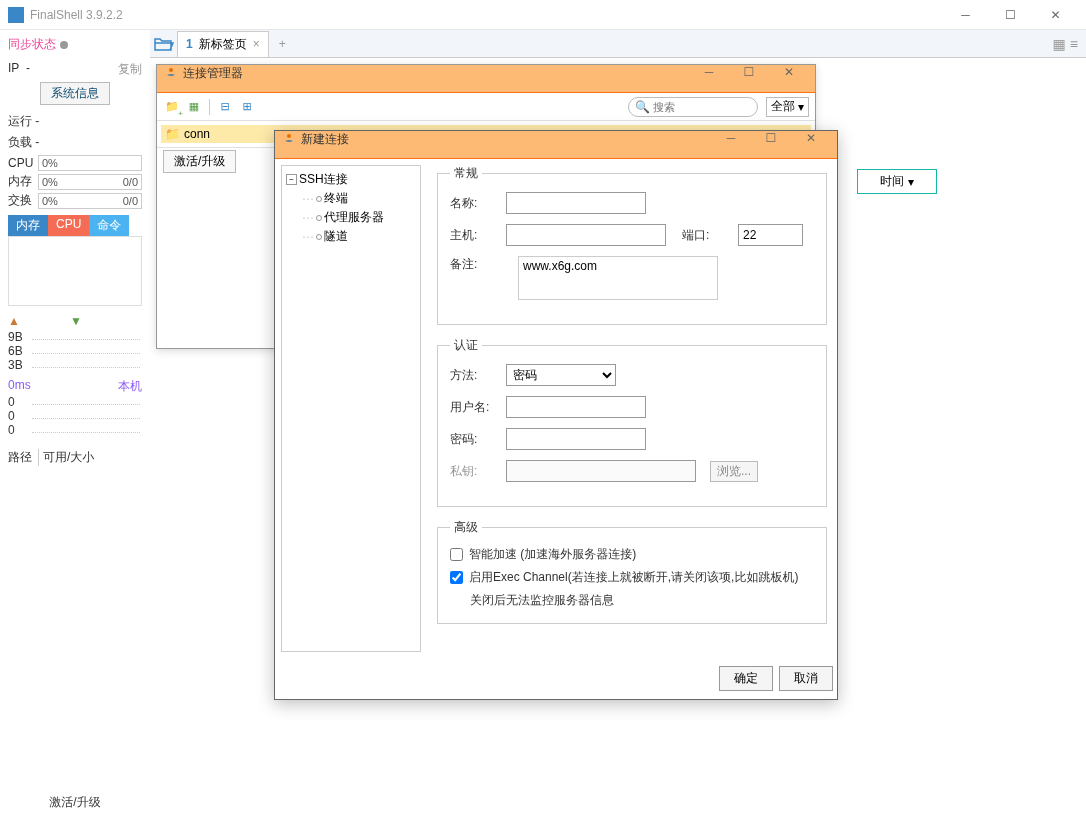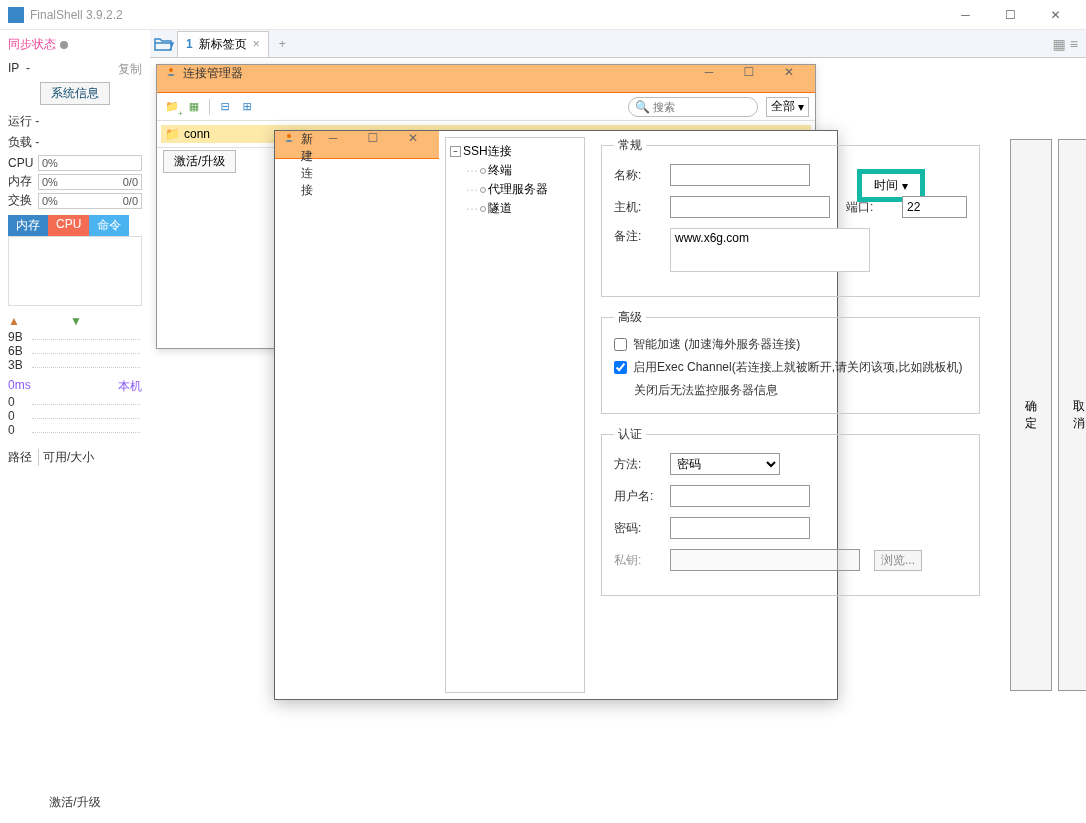--- a/index.html
+++ b/index.html
@@ -71,50 +71,50 @@
     .search-box { margin-left: auto; display: flex; align-items: center; border: 1px solid #bbb; border-radius: 10px; width: 130px; height: 20px; padding: 0 6px; background: #fff; }
     .search-box input { border: none; outline: none; width: 100%; font-size: 11px; background: transparent; }
     .filter-dd { border: 1px solid #bbb; padding: 1px 4px; height: 20px; display: flex; align-items: center; margin-left: 4px; cursor: pointer; font-size: 11px; background:#fff; }
     .conn-body { flex: 1; padding: 4px; }
     .conn-folder { display: flex; align-items: center; gap: 4px; padding: 2px 4px; background: #fde9a8; }
     .conn-folder-icon { color: #d9a74a; }
     .conn-bottom { height: 28px; display: flex; align-items: center; border-top: 1px solid #e0e0e0; }
     .activate-btn { border: 1px solid #bbb; padding: 2px 10px; margin-left: 6px; cursor: pointer; background: #f8f8f8; }
     
     
-    .new-conn-modal { position: absolute; left: 274px; top: 130px; width: 564px; height: 570px; background: #fff; border: 1px solid #666; box-shadow: 0 4px 16px rgba(0,0,0,0.25); display: flex; flex-direction: row; }
+    .new-conn-modal { position: absolute; left: 274px; top: 130px; width: 564px; height: 570px; background: #fff; border: 1px solid #666; box-shadow: 0 4px 16px rgba(0,0,0,0.25); display: flex; flex-direction: column; }
     .nc-body { flex: 1; display: flex; }
     .nc-tree { width: 140px; border: 1px solid #ccc; margin: 6px; padding: 4px; }
     .tree-item { display: flex; align-items: center; gap: 2px; padding: 1px 0; cursor: pointer; }
     .tree-toggle { width: 11px; height: 11px; border: 1px solid #999; display: inline-flex; align-items: center; justify-content: center; font-size: 8px; line-height: 1; }
     .tree-indent { padding-left: 16px; }
     .tree-dot { width: 6px; height: 6px; border: 1px solid #999; border-radius: 50%; display: inline-block; }
     .nc-form { flex: 1; padding: 6px 10px; overflow: hidden; }
     
     fieldset { border: 1px solid #ccc; padding: 10px 12px 14px; margin-bottom: 12px; position: relative; }
     legend { padding: 0 4px; color: #333; }
     .form-row { display: flex; align-items: center; margin-bottom: 10px; gap: 6px; }
     .form-label { width: 50px; color: #333; }
     .form-input { border: 1px solid #999; height: 22px; padding: 0 4px; width: 140px; font-size: 12px; outline: none; }
     .form-input.wide { width: 160px; }
-    .form-textarea { border: 1px solid #ccc; width: 200px; height: 44px; padding: 2px 4px; font-size: 12px; outline: none; resize: none; font-family: inherit; }
+    .form-textarea { border: 1px solid #ccc; width: 200px; height: 44px; padding: 2px 4px; font-size: 12px; outline: none; resize: none; font-family: inherit; margin-left: 12px; }
     .port-label { margin-left: 10px; }
     .port-input { width: 65px; }
     .form-select { border: 1px solid #999; height: 22px; width: 110px; font-size: 12px; padding: 0 2px; background:#fff; }
     .browse-btn { border: 1px solid #bbb; padding: 1px 6px; margin-left: 8px; cursor: pointer; color: #888; background: #f5f5f5; }
     .disabled-label { color: #999; }
     .checkbox-row { display: flex; align-items: center; gap: 6px; margin-bottom: 6px; color: #333; }
     .checkbox-row input { width: 13px; height: 13px; }
     .note-text { color: #333; padding-left: 20px; }
     
-    .nc-footer { padding: 8px 20px; display: flex; justify-content: flex-end; gap: 6px; }
+    .nc-footer { padding: 8px 4px; display: flex; justify-content: flex-end; gap: 6px; }
     .dlg-btn { border: 1px solid #999; padding: 3px 14px; cursor: pointer; background: #f5f5f5; }
     
     
-    .time-dd { position: absolute; left: 857px; top: 169px; border: 5px solid #14b8a6; padding: 3px 12px; display: flex; align-items: center; background: #fff; cursor: pointer; }
+    .time-dd { position: absolute; left: 857px; top: 169px; border: 1px solid #14b8a6; padding: 3px 22px; display: flex; align-items: center; background: #fff; cursor: pointer; }
   </style>
 </head>
 <body>
 
 <div class="titlebar">
   <div class="titlebar-icon"></div>
   <div class="titlebar-text">FinalShell 3.9.2.2</div>
   <div class="win-controls">
     <div class="win-btn">─</div>
     <div class="win-btn">☐</div>
@@ -322,53 +322,53 @@
           <span class="form-label port-label">端口:</span>
           <input class="form-input port-input" value="22" style="">
         </div>
         <div class="form-row" style="align-items:flex-start">
           <span class="form-label">备注:</span>
           <textarea class="form-textarea" style="">www.x6g.com</textarea>
         </div>
       </fieldset>
 
       <fieldset>
+        <legend>认证</legend>
+        <div class="form-row">
+          <span class="form-label">方法:</span>
+          <select class="form-select">
+            <option>密码</option>
+          </select>
+        </div>
+        <div class="form-row">
+          <span class="form-label">用户名:</span>
+          <input class="form-input" style="">
+        </div>
+        <div class="form-row">
+          <span class="form-label">密码:</span>
+          <input type="password" class="form-input" style="">
+        </div>
+        <div class="form-row">
+          <span class="form-label disabled-label">私钥:</span>
+          <input class="form-input" style="width: 190px;" disabled="">
+          <span class="browse-btn">浏览...</span>
+        </div>
+      </fieldset>
+
+      <fieldset>
         <legend>高级</legend>
         <div class="checkbox-row">
           <input type="checkbox" style="">
           <span>智能加速 (加速海外服务器连接)</span>
         </div>
         <div class="checkbox-row">
           <input type="checkbox" checked="" style="">
           <span>启用Exec Channel(若连接上就被断开,请关闭该项,比如跳板机)</span>
         </div>
         <div class="note-text">关闭后无法监控服务器信息</div>
       </fieldset>
-
-      <fieldset>
-        <legend>认证</legend>
-        <div class="form-row">
-          <span class="form-label">方法:</span>
-          <select class="form-select">
-            <option>密码</option>
-          </select>
-        </div>
-        <div class="form-row">
-          <span class="form-label">用户名:</span>
-          <input class="form-input" style="">
-        </div>
-        <div class="form-row">
-          <span class="form-label">密码:</span>
-          <input type="password" class="form-input" style="">
-        </div>
-        <div class="form-row">
-          <span class="form-label disabled-label">私钥:</span>
-          <input class="form-input" style="width: 190px;" disabled="">
-          <span class="browse-btn">浏览...</span>
-        </div>
-      </fieldset>
     </div>
   </div>
   <div class="nc-footer">
     <button class="dlg-btn">确定</button>
     <button class="dlg-btn">取消</button>
   </div>
 </div>
 
 </body></html>

